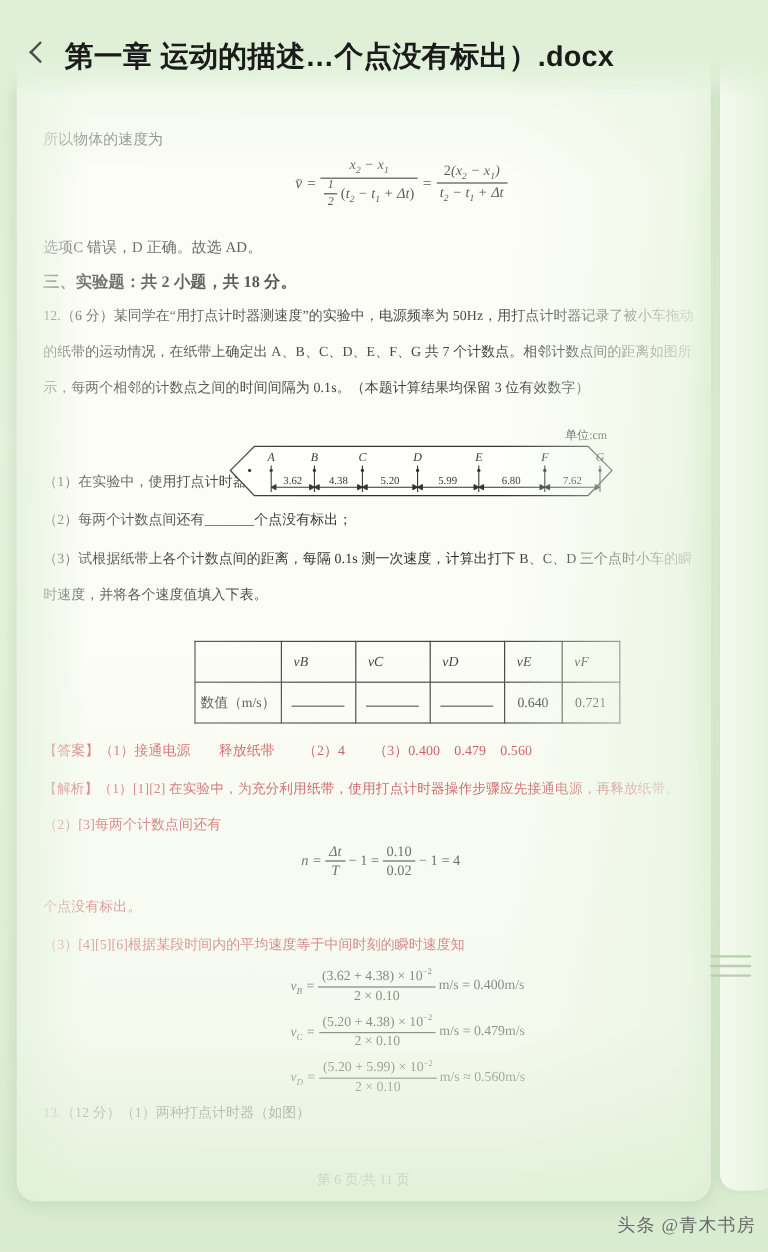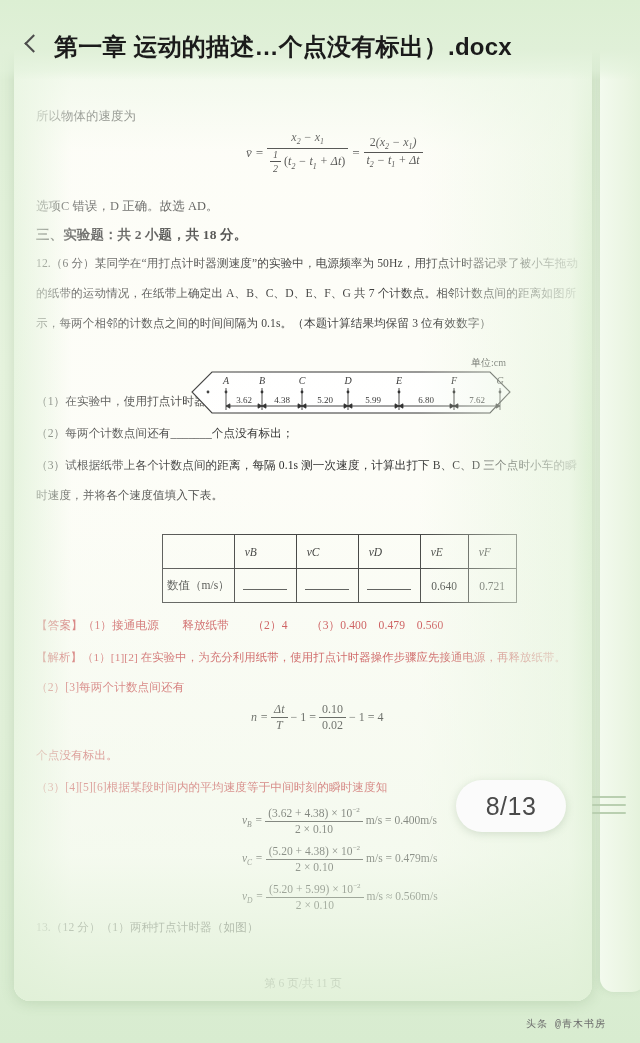--- a/index.html
+++ b/index.html
@@ -85,22 +85,22 @@
   .header{ position:absolute; left:0; top:0; width:640px; height:80px; z-index:20;
     background:linear-gradient(180deg,#dcefd3 0%,#e0f0d8 62%,rgba(226,242,219,.55) 88%,rgba(226,242,219,0) 100%); }
   .back{ position:absolute; left:22px; top:36px; width:17px; height:17px; cursor:pointer; }
   .back::before{ content:""; position:absolute; left:5px; top:1px; width:11px; height:11px;
     border-left:2px solid #4c4c4c; border-bottom:2px solid #4c4c4c; transform:rotate(45deg); }
   .title{ position:absolute; left:54px; top:31px; right:40px;
     font-family:"Liberation Sans", sans-serif; font-size:24px; font-weight:bold; color:#1b1b1b;
     white-space:nowrap; overflow:hidden; text-overflow:ellipsis; letter-spacing:.2px; }
 
   
-  .watermark{ position:absolute; right:34px; bottom:12px; z-index:30;
-    font-family:Liberation Mono, monospace; font-size:10px; color:#6c6c6c; letter-spacing:1px; }
+  .watermark{ position:absolute; right:10px; bottom:12px; z-index:30;
+    font-family:Liberation Serif, serif; font-size:15px; color:#6c6c6c; letter-spacing:1px; }
 
   .footer-pg{ position:absolute; left:0; right:0; top:950px; text-align:center; font-size:11.5px; color:#1c1c1c; z-index:5; }
 </style>
 </head>
 <body>
 
 <div class="viewer">
 
   <div class="next-card"></div>
   <div class="hamburger">
@@ -267,21 +267,20 @@
         <span class="rm">m/s ≈ </span><span class="rm">0.560m/s</span>
       </div>
 
       <div class="ln" style="top:894px; font-size:11.6px;">13.（12 分）（1）两种打点计时器（如图）</div>
       <div class="footer-pg">第 6 页/共 11 页</div>
     </div>
 
     <div class="page-tint"></div>
   </div>
 
-  <div class="page-pill">8/13</div>
 
   <div class="header">
     <div class="back"></div>
     <div class="title">第一章 运动的描述…个点没有标出）.docx</div>
   </div>
 
   <div class="watermark">头条 @青木书房</div>
 </div>
 
 </body></html>

